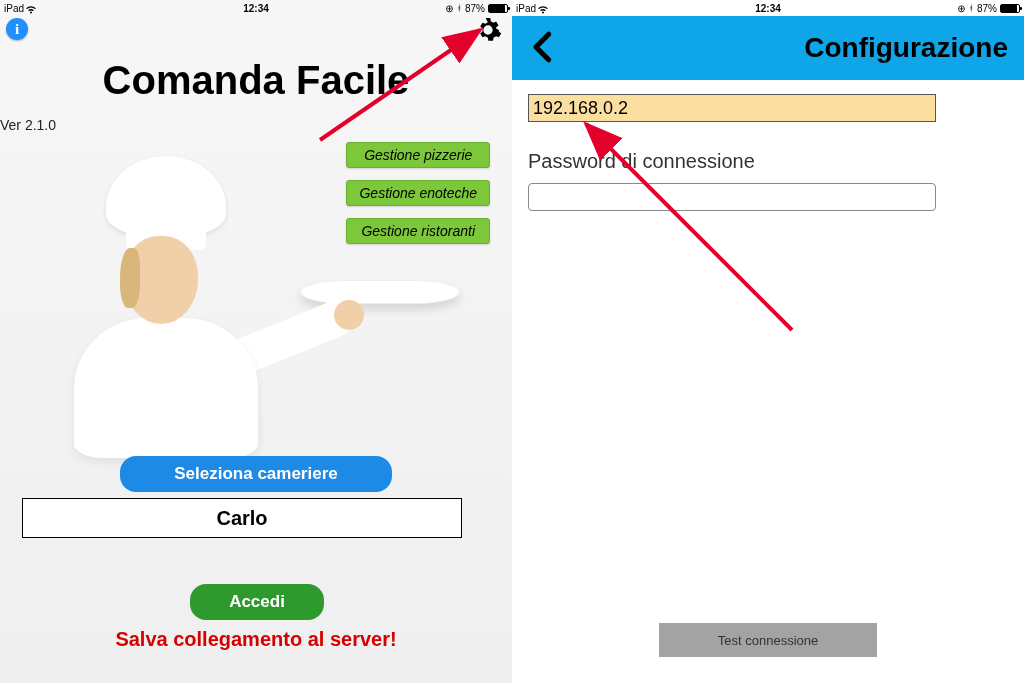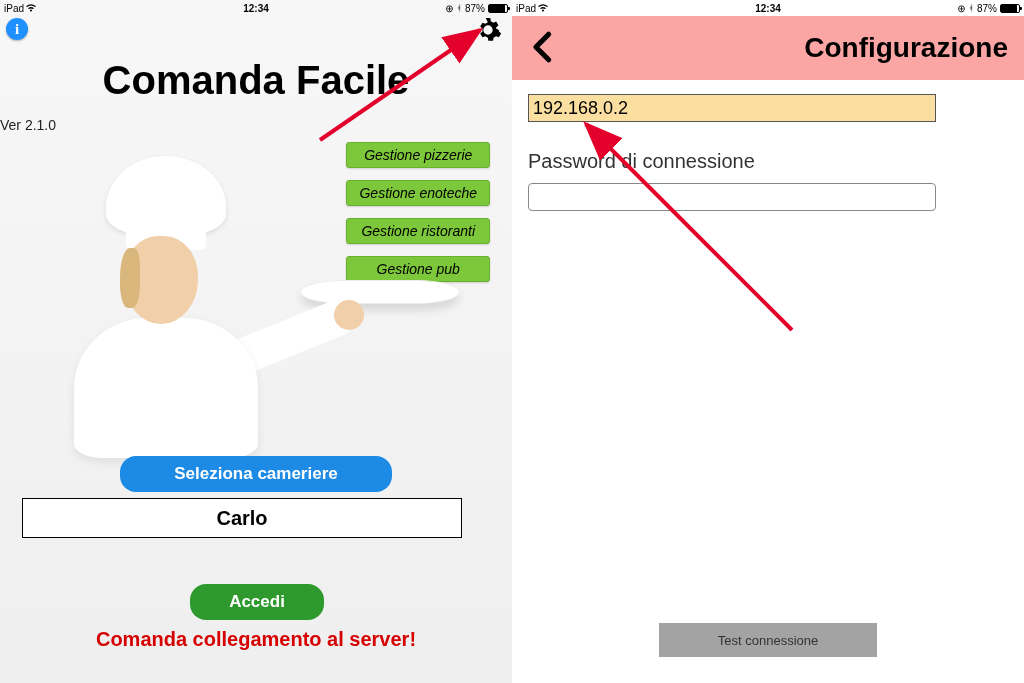--- a/index.html
+++ b/index.html
@@ -4,21 +4,21 @@
 <style>
   * { box-sizing: border-box; margin: 0; padding: 0; }
   html, body { width: 1024px; height: 683px; font-family: -apple-system, Helvetica, Arial, sans-serif; overflow: hidden; }
   .wrap { display: flex; width: 1024px; height: 683px; }
   .pane { width: 512px; height: 683px; position: relative; overflow: hidden; }
   .pane-left { background: linear-gradient(#f7f7f7,#efefef); }
   .pane-right { background: #fff; }
 
   
   .status { height: 16px; font-size: 10px; color:#000; display:flex; align-items:center; padding:0 4px; position:relative; }
-  .status .device { display:flex; align-items:flex-start; gap:1px; }
+  .status .device { display:flex; align-items:flex-end; gap:1px; }
   .status .time { position:absolute; left:50%; transform:translateX(-50%); font-weight:600; }
   .status .right { margin-left:auto; display:flex; align-items:center; gap:3px; }
   .wifi-icon { width:12px; height:9px; position:relative; }
   .wifi-icon svg { display:block; }
   .batt { width:20px; height:9px; border:1px solid #000; border-radius:2px; position:relative; }
   .batt::after { content:""; position:absolute; right:-3px; top:2px; width:2px; height:3px; background:#000; border-radius:0 1px 1px 0;}
   .batt i { display:block; height:100%; width:87%; background:#000; }
 
   
   .info-icon { position:absolute; top:18px; left:6px; width:22px; height:22px; border-radius:50%; background:#1e90ff; color:#fff; display:flex; align-items:center; justify-content:center; font-weight:bold; font-family: Georgia, serif; font-size:15px; box-shadow:0 1px 2px rgba(0,0,0,.3);}
@@ -41,21 +41,21 @@
   .hand { position:absolute; left:320px; top:150px; width:30px; height:30px; background:#f0cfa9; border-radius:50%; }
   .plate { position:absolute; left:286px; top:130px; width:160px; height:24px; background:#fff; border-radius:50%/90%; box-shadow:0 6px 10px rgba(0,0,0,.12); border:1px solid #eee;}
 
   .btn { display:block; border:none; color:#fff; font-size:17px; font-weight:700; padding:8px 0; border-radius:16px; cursor:pointer; }
   .btn-blue { background:#1d8ae6; width:272px; margin:0 auto; position:absolute; left:120px; top:456px;}
   .name-box { position:absolute; left:22px; top:498px; width:440px; height:40px; border:1px solid #000; background:#fff; display:flex; align-items:center; justify-content:center; font-size:20px; font-weight:700;}
   .btn-green { background:#2e9a2e; width:134px; position:absolute; left:190px; top:584px;}
   .err { position:absolute; left:0; right:0; top:628px; text-align:center; color:#d60000; font-weight:800; font-size:20px; }
 
   
-  .navbar { background:#fca5a5; height:64px; position:relative; display:flex; align-items:center; }
+  .navbar { background:#0ea5e9; height:64px; position:relative; display:flex; align-items:center; }
   .back { position:absolute; left:14px; top:14px; width:34px; height:34px; }
   .back svg { width:34px; height:34px; }
   .nav-title { position:absolute; right:16px; top:16px; font-size:28px; font-weight:700; color:#000; }
 
   .form { padding:14px 16px; }
   .lbl { font-size:20px; color:#333; margin-top:4px; margin-bottom:6px; }
   .ip-input { width:408px; height:28px; border:1px solid #555; background:#fbdfa0; font-size:18px; padding:2px 4px; color:#000; }
   .pw-input { width:408px; height:28px; border:1px solid #888; border-radius:4px; background:#fff; margin-top:4px; padding:2px 4px; font-size:16px;}
   .gap { height:24px; }
 
@@ -102,41 +102,40 @@
         </svg>
     </div>
 
     <h1 class="title">Comanda Facile</h1>
     <div class="ver">Ver 2.1.0</div>
 
     <div class="feature-stack">
       <div class="feature">Gestione pizzerie</div>
       <div class="feature">Gestione enoteche</div>
       <div class="feature">Gestione ristoranti</div>
-      <div class="feature">Gestione pub</div>
     </div>
 
     <div class="chef">
       <div class="plate"></div>
       <div class="arm"></div>
       <div class="hand"></div>
       <div class="body"></div>
       <div class="hat"></div>
       <div class="head"></div>
     </div>
 
     <button class="btn btn-blue">Seleziona cameriere</button>
 
     <div class="name-box">
       <span>Carlo</span>
     </div>
 
     <button class="btn btn-green">Accedi</button>
 
-    <div class="err">Comanda collegamento al server!</div>
+    <div class="err">Salva collegamento al server!</div>
 
     <div class="arrow" style="left:310px; top:20px;">
       <svg width="190" height="130">
         <defs>
             <marker id="ah1" markerWidth="12" markerHeight="12" refX="9" refY="4" orient="auto">
               <path d="M0,0 L10,4 L0,8 z" fill="#e3002b"></path>
             </marker>
           </defs>
         <line x1="10" y1="120" x2="170" y2="10" stroke="#e3002b" stroke-width="4" marker-end="url(#ah1)"></line>
       </svg>

